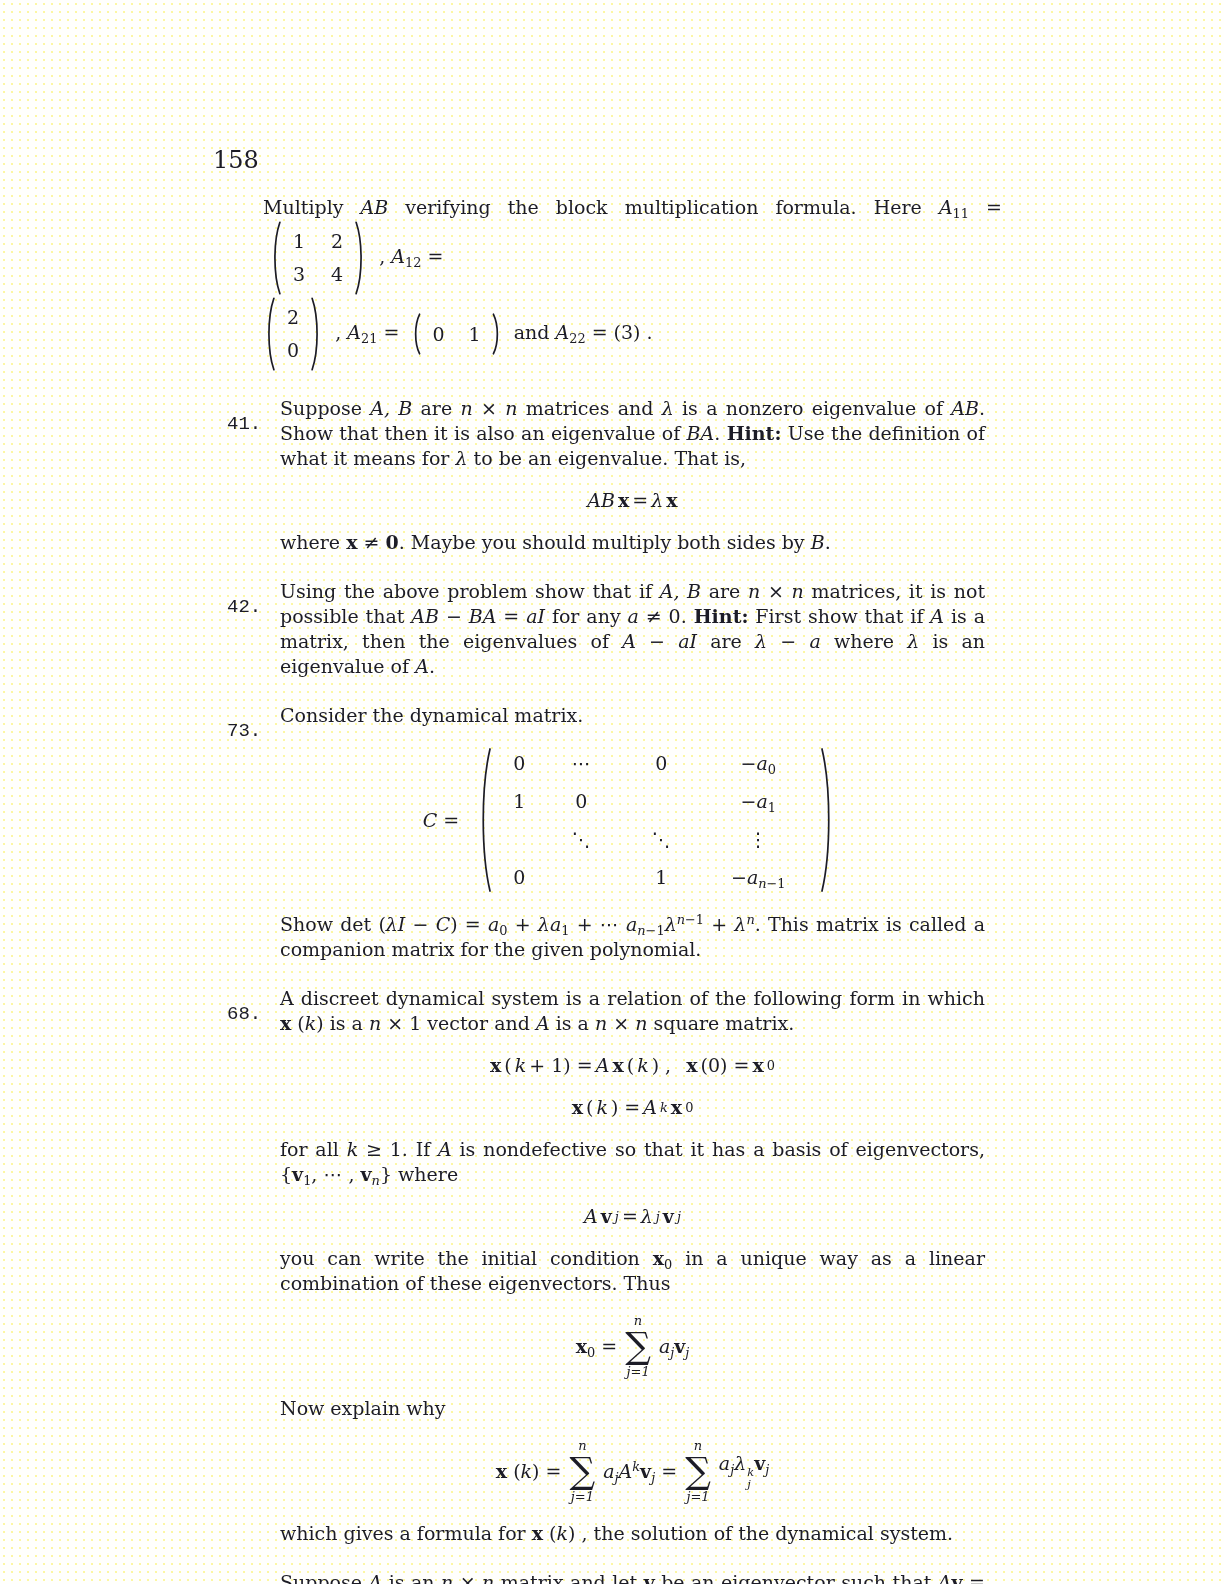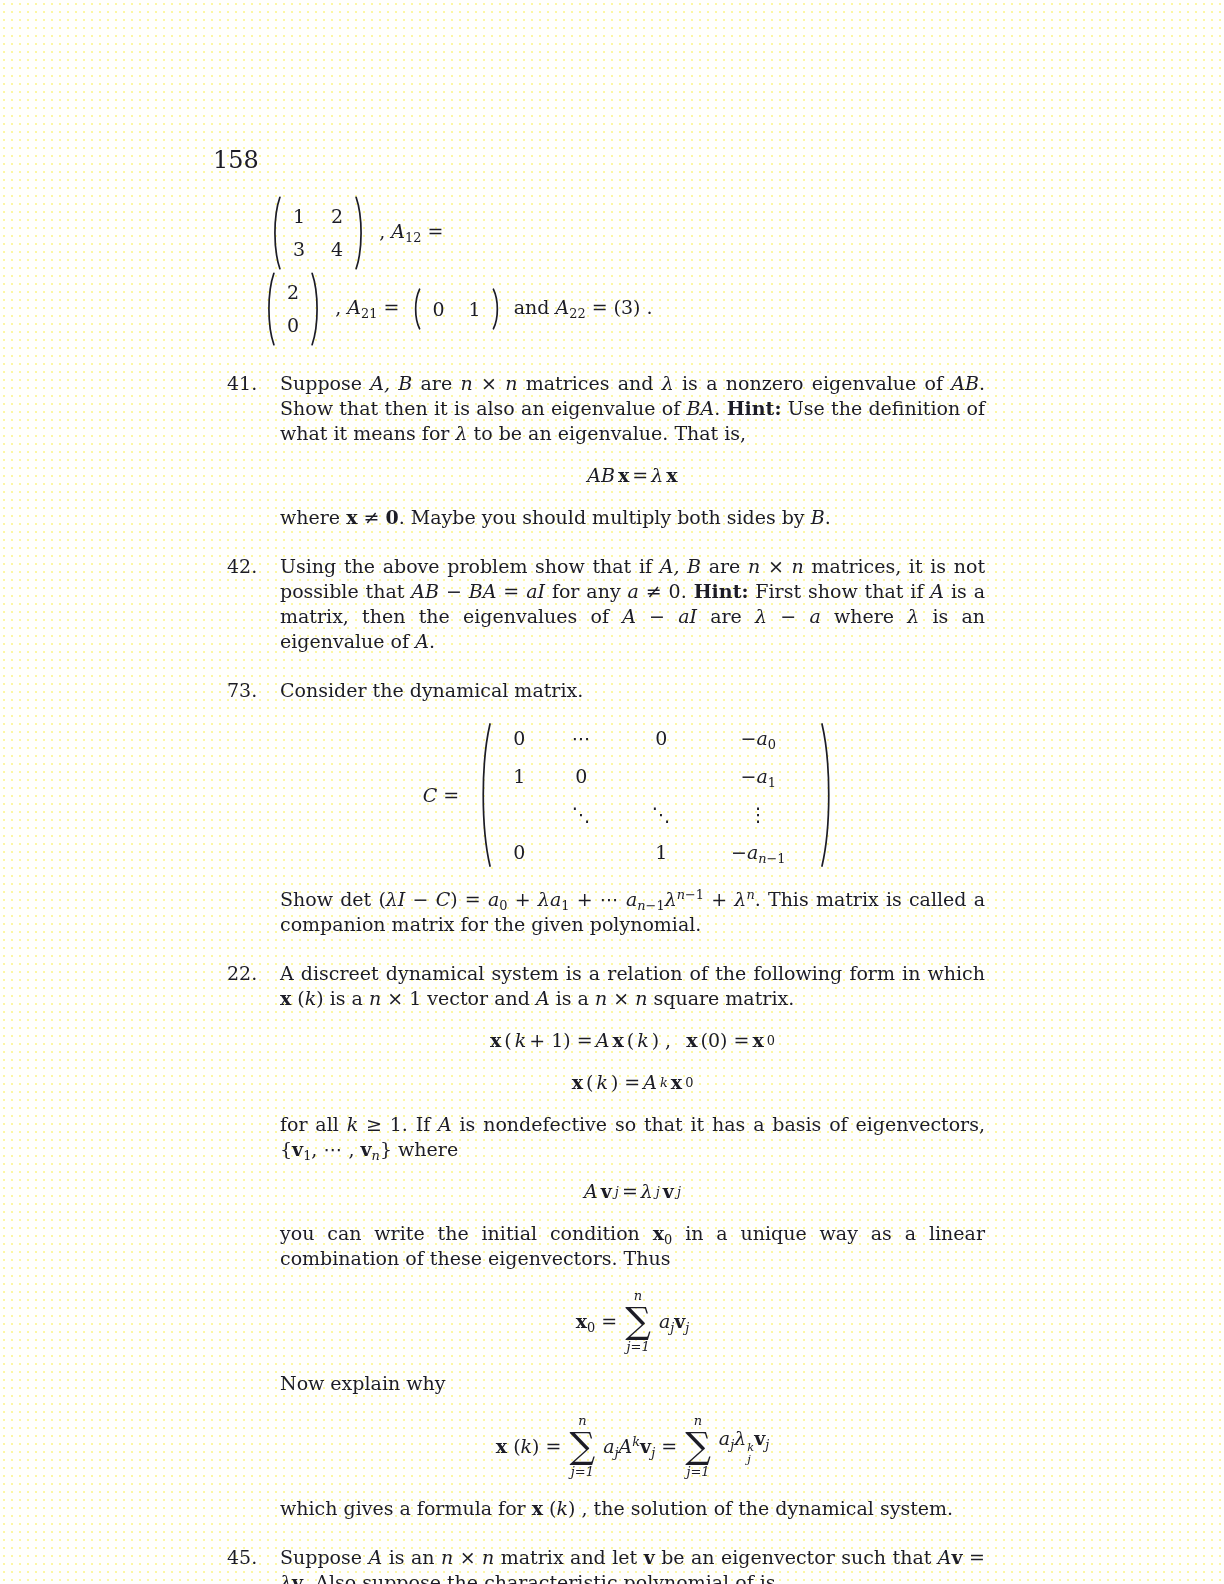--- a/index.html
+++ b/index.html
@@ -11,21 +11,21 @@
     background-size: 8px 8px;
     font-family:"DejaVu Serif","DejaVu Sans","Liberation Serif",serif;
     font-size:19px; line-height:25px; color:#1c1c26;
   }
   .page { padding:148px 222px 0 213px; }
   .page-header { display:flex; justify-content:space-between; align-items:baseline; font-size:24px; }
   .chapter { font-style:italic; letter-spacing:0.5px; }
   .content { margin-left:50px; width:739px; }
   .intro { margin-top:22px; text-align:justify; }
   .problem { position:relative; margin-top:24px; }
-  .pnum { position:absolute; left:-36px; top:0; }
+  .pnum { position:absolute; left:-36px; top:16px;font-family:Liberation Mono, monospace; }
   p.pp { margin:17px; text-align:justify; }
   .eq { display:flex; justify-content:center; align-items:center; margin:13px 0; gap:3px; flex-wrap:nowrap; }
   sub, sup { font-size:0.68em; line-height:0; }
   sub { vertical-align:-0.28em; }
   sup { vertical-align:0.55em; }
   
   .mx { display:inline-flex; align-items:center; vertical-align:middle; margin:0 6px; }
   .mx-grid { display:grid; align-items:center; justify-items:center; padding:2px 10px; }
   .g2x2 { grid-template-columns:auto auto; column-gap:26px; row-gap:8px; }
   .g2x1 { grid-template-columns:auto; row-gap:8px; }
@@ -48,20 +48,21 @@
 
 <div class="page">
 
   <div class="page-header">
     <span>158</span>
   </div>
 
   <div class="content">
 
     <div class="intro">
+      <span>Multiply <i>AB</i> verifying the block multiplication formula.  Here <i>A</i><sub>11</sub> =</span>
       <span class="mx">
         <svg class="psvg p-md" viewBox="0 0 18 100" preserveAspectRatio="none">
             <path d="M14 3 C 5.5 28, 5.5 72, 14 97"></path>
           </svg>
         <span class="mx-grid g2x2">
           <span>1</span>
           <span>2</span>
           <span>3</span>
           <span>4</span>
         </span>
@@ -140,21 +141,21 @@
           </span>
           <svg class="psvg p-lg" viewBox="0 0 18 100" preserveAspectRatio="none">
               <path d="M4 2 C 13 28, 13 72, 4 98"></path>
             </svg>
         </span>
       </div>
       <p class="pp">Show det (<i>λI</i> − <i>C</i>) = <i>a</i><sub>0</sub> + <i>λa</i><sub>1</sub> + ⋯ <i>a</i><sub><i>n</i>−1</sub><i>λ</i><sup><i>n</i>−1</sup> + <i>λ</i><sup><i>n</i></sup>. This matrix is called a companion matrix for the given polynomial.</p>
     </div>
 
     <div class="problem">
-      <span class="pnum">22.</span>
+      <span class="pnum">68.</span>
       <p class="pp">A discreet dynamical system is a relation of the following form in which <b>x</b> (<i>k</i>) is a <i>n</i> × 1 vector and <i>A</i> is a <i>n</i> × <i>n</i> square matrix.</p>
       <div class="eq" style="margin-top:17px; margin-bottom:17px;"><b>x</b> (<i>k</i> + 1) = <i>A</i><b>x</b> (<i>k</i>) , &nbsp;<b>x</b> (0) = <b>x</b><sub>0</sub></div>
       <div class="eq"><b>x</b> (<i>k</i>) = <i>A</i><sup><i>k</i></sup><b>x</b><sub>0</sub></div>
       <p class="pp">for all <i>k</i> ≥ 1. If <i>A</i> is nondefective so that it has a basis of eigenvectors, {<b>v</b><sub>1</sub>, ⋯ , <b>v</b><sub><i>n</i></sub>} where</p>
       <div class="eq"><i>A</i><b>v</b><sub><i>j</i></sub> = <i>λ</i><sub><i>j</i></sub><b>v</b><sub><i>j</i></sub></div>
       <p class="pp">you can write the initial condition <b>x</b><sub>0</sub> in a unique way as a linear combination of these eigenvectors. Thus</p>
       <div class="eq" style="margin:10px 0;">
         <span><b>x</b><sub>0</sub> =</span>
         <span class="sum">
           <span class="sum-top">n</span>

